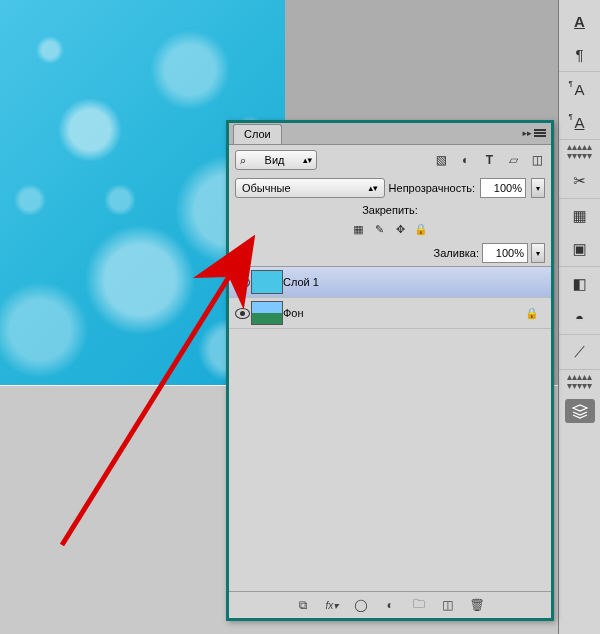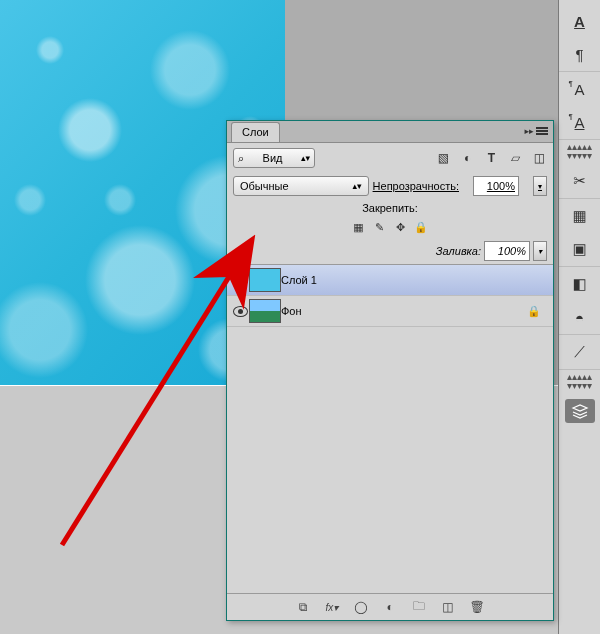--- a/index.html
+++ b/index.html
@@ -45,21 +45,21 @@
     position:absolute;
     left:0;top:0;
     pointer-events:none;
     z-index:50;
   }
   .layers-panel {
     position:absolute;
     left:226px;top:120px;
     width:328px;height:501px;
     background:#d5d5d5;
-    border:1px solid #0f766e;
+    border:3px solid #0f766e;
     box-shadow: 2px 2px 6px rgba(0,0,0,.3);
     display:flex;flex-direction:column;
     z-index:10;
   }
   .panel-tabbar {
     height:22px;
     background:#b7b7b7;
     display:flex;align-items:flex-end;
     position:relative;
     border-bottom:1px solid #8a8a8a;
@@ -104,33 +104,33 @@
     display:flex;align-items:flex-start;
     padding:3px 6px;gap:4px;
   }
   .blend-select {
     flex:1;height:20px;
     background:linear-gradient(#fafafa,#ddd);
     border:1px solid #888;border-radius:3px;
     display:flex;align-items:center;padding:0 6px;
     justify-content:space-between;
   }
-  .opacity-group{display:flex;align-items:center;gap:14px;text-decoration:underline;}
+  .opacity-group{display:flex;align-items:center;gap:5px;}
   .small-label{font-size:11px;}
   .pct-input{
     width:46px;height:20px;background:#fff;border:1px solid #888;
     display:flex;align-items:center;justify-content:flex-end;padding:0 3px;
   }
   .chev-btn{width:14px;height:20px;border:1px solid #888;background:linear-gradient(#f5f5f5,#ccc);display:flex;align-items:center;justify-content:center;font-size:8px;}
   .lock-row{
     display:flex;align-items:center;padding:3px 6px;gap:6px;flex-direction:column;
   }
   .lock-icons{display:flex;gap:6px;align-items:center;color:#333;}
   .licon{width:15px;height:15px;display:flex;align-items:center;justify-content:center;}
-  .fill-group{margin-left:auto;display:flex;align-items:center;gap:3px;font-style:italic;}
+  .fill-group{margin-left:auto;display:flex;align-items:center;gap:3px;}
   .layer-list{
     flex:1;background:#d5d5d5;border-top:1px solid #9a9a9a;border-bottom:1px solid #9a9a9a;
     overflow:auto;
   }
   .layer-row{
     height:31px;display:flex;align-items:center;padding:0 4px;
     border-bottom:1px solid #bdbdbd;
   }
   .layer-row.selected{
     background:linear-gradient(#cdd8ef,#aebde3);

